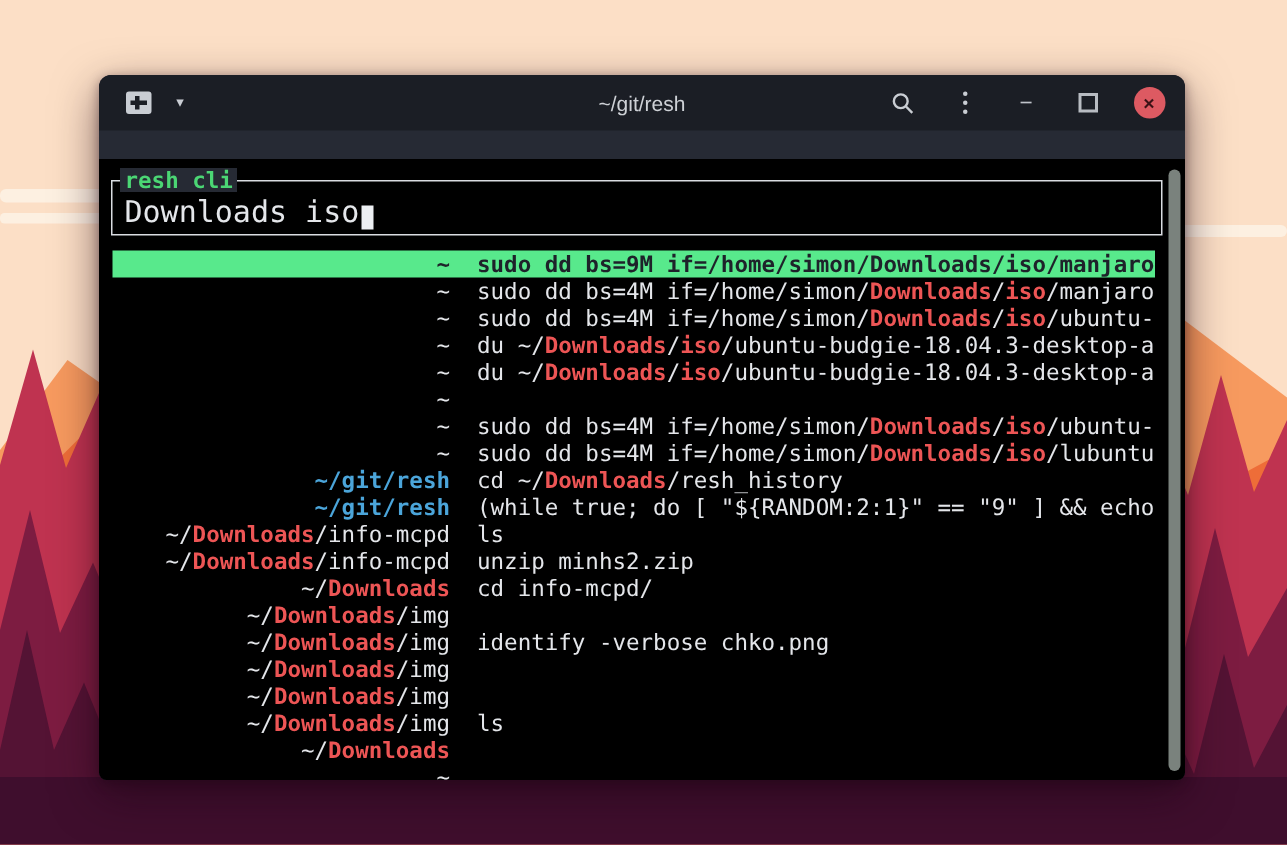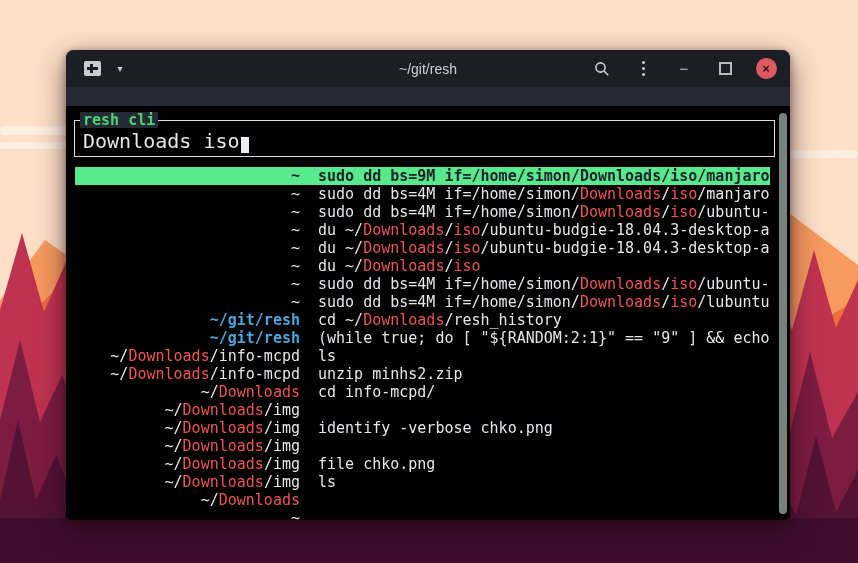--- a/index.html
+++ b/index.html
@@ -33,21 +33,21 @@
   .searchbox{position:absolute;left:8px;right:15px;top:14px;height:35px;border:1px solid #dadde2;}
   .searchbox .boxlabel{position:absolute;top:-9px;left:5px;background:#262a34;padding:0 3px;
     color:#4bd674;font-weight:bold;font-size:15px;line-height:16px;}
   .queryline{position:absolute;left:8px;top:8px;font-size:20px;color:#e4e6ea;white-space:pre;}
   .cursor{display:inline-block;width:8px;height:16px;background:#edeff3;vertical-align:text-bottom;margin-left:1px;}
   .list{position:absolute;left:9px;top:61px;width:695px;}
   .hrow{display:flex;height:18px;line-height:18px;font-size:15px;white-space:pre;cursor:pointer;}
   .ctx{width:225px;flex:none;text-align:right;overflow:hidden;}
   .cmd{margin-left:18px;flex:1;overflow:hidden;}
   .seg-p{color:#e4e6ea;}
-  .seg-m{color:#ed5555;font-weight:normal;}
+  .seg-m{color:#ed5555;font-weight:bold;}
   .seg-d{color:#4ba5da;font-weight:bold;}
   .hrow.selected{background:#58e98c;}
   .hrow.selected .seg-p,.hrow.selected .seg-m,.hrow.selected .seg-d{color:#1e222a;font-weight:bold;}
   .scrollbar{position:absolute;top:7px;bottom:6px;right:3px;width:8px;}
   .scroll-thumb{position:absolute;inset:0;background:#7a827d;border-radius:4px;}
 </style>
 </head>
 <body>
 
 <div class="wallpaper">
@@ -108,32 +108,32 @@
       <span class="boxlabel">resh cli</span>
       <span class="queryline"><span>Downloads iso</span><span class="cursor"></span></span>
     </div>
 
     <div class="list">
         <div class="hrow selected"><span class="ctx"><span class="seg-p">~</span></span><span class="cmd"><span class="seg-p">sudo dd bs=9M if=/home/simon/Downloads/iso/manjaro</span></span></div>
         <div class="hrow"><span class="ctx"><span class="seg-p">~</span></span><span class="cmd"><span class="seg-p">sudo dd bs=4M if=/home/simon/</span><span class="seg-m">Downloads</span><span class="seg-p">/</span><span class="seg-m">iso</span><span class="seg-p">/manjaro</span></span></div>
         <div class="hrow"><span class="ctx"><span class="seg-p">~</span></span><span class="cmd"><span class="seg-p">sudo dd bs=4M if=/home/simon/</span><span class="seg-m">Downloads</span><span class="seg-p">/</span><span class="seg-m">iso</span><span class="seg-p">/ubuntu-</span></span></div>
         <div class="hrow"><span class="ctx"><span class="seg-p">~</span></span><span class="cmd"><span class="seg-p">du ~/</span><span class="seg-m">Downloads</span><span class="seg-p">/</span><span class="seg-m">iso</span><span class="seg-p">/ubuntu-budgie-18.04.3-desktop-a</span></span></div>
         <div class="hrow"><span class="ctx"><span class="seg-p">~</span></span><span class="cmd"><span class="seg-p">du ~/</span><span class="seg-m">Downloads</span><span class="seg-p">/</span><span class="seg-m">iso</span><span class="seg-p">/ubuntu-budgie-18.04.3-desktop-a</span></span></div>
-        <div class="hrow"><span class="ctx"><span class="seg-p">~</span></span><span class="cmd"><span class="seg-p">du ~/</span><span class="seg-m">Downloads</span><span class="seg-p">/</span><span class="seg-m">iso</span></span></div>
+        <div class="hrow"><span class="ctx"><span class="seg-p">~</span></span></div>
         <div class="hrow"><span class="ctx"><span class="seg-p">~</span></span><span class="cmd"><span class="seg-p">sudo dd bs=4M if=/home/simon/</span><span class="seg-m">Downloads</span><span class="seg-p">/</span><span class="seg-m">iso</span><span class="seg-p">/ubuntu-</span></span></div>
         <div class="hrow"><span class="ctx"><span class="seg-p">~</span></span><span class="cmd"><span class="seg-p">sudo dd bs=4M if=/home/simon/</span><span class="seg-m">Downloads</span><span class="seg-p">/</span><span class="seg-m">iso</span><span class="seg-p">/lubuntu</span></span></div>
         <div class="hrow"><span class="ctx"><span class="seg-d">~/git/resh</span></span><span class="cmd"><span class="seg-p">cd ~/</span><span class="seg-m">Downloads</span><span class="seg-p">/resh_history</span></span></div>
         <div class="hrow"><span class="ctx"><span class="seg-d">~/git/resh</span></span><span class="cmd"><span class="seg-p">(while true; do [ "${RANDOM:2:1}" == "9" ] &amp;&amp; echo</span></span></div>
         <div class="hrow"><span class="ctx"><span class="seg-p">~/</span><span class="seg-m">Downloads</span><span class="seg-p">/info-mcpd</span></span><span class="cmd"><span class="seg-p">ls</span></span></div>
         <div class="hrow"><span class="ctx"><span class="seg-p">~/</span><span class="seg-m">Downloads</span><span class="seg-p">/info-mcpd</span></span><span class="cmd"><span class="seg-p">unzip minhs2.zip</span></span></div>
         <div class="hrow"><span class="ctx"><span class="seg-p">~/</span><span class="seg-m">Downloads</span></span><span class="cmd"><span class="seg-p">cd info-mcpd/</span></span></div>
         <div class="hrow"><span class="ctx"><span class="seg-p">~/</span><span class="seg-m">Downloads</span><span class="seg-p">/img</span></span></div>
         <div class="hrow"><span class="ctx"><span class="seg-p">~/</span><span class="seg-m">Downloads</span><span class="seg-p">/img</span></span><span class="cmd"><span class="seg-p">identify -verbose chko.png</span></span></div>
         <div class="hrow"><span class="ctx"><span class="seg-p">~/</span><span class="seg-m">Downloads</span><span class="seg-p">/img</span></span></div>
-        <div class="hrow"><span class="ctx"><span class="seg-p">~/</span><span class="seg-m">Downloads</span><span class="seg-p">/img</span></span><span class="cmd"><span class="seg-p">file chko.png</span></span></div>
+        <div class="hrow"><span class="ctx"><span class="seg-p">~/</span><span class="seg-m">Downloads</span><span class="seg-p">/img</span></span></div>
         <div class="hrow"><span class="ctx"><span class="seg-p">~/</span><span class="seg-m">Downloads</span><span class="seg-p">/img</span></span><span class="cmd"><span class="seg-p">ls</span></span></div>
         <div class="hrow"><span class="ctx"><span class="seg-p">~/</span><span class="seg-m">Downloads</span></span></div>
         <div class="hrow"><span class="ctx"><span class="seg-p">~</span></span></div>
       </div>
 
     <div class="scrollbar">
       <div class="scroll-thumb"></div>
     </div>
   </div>
 </div>

